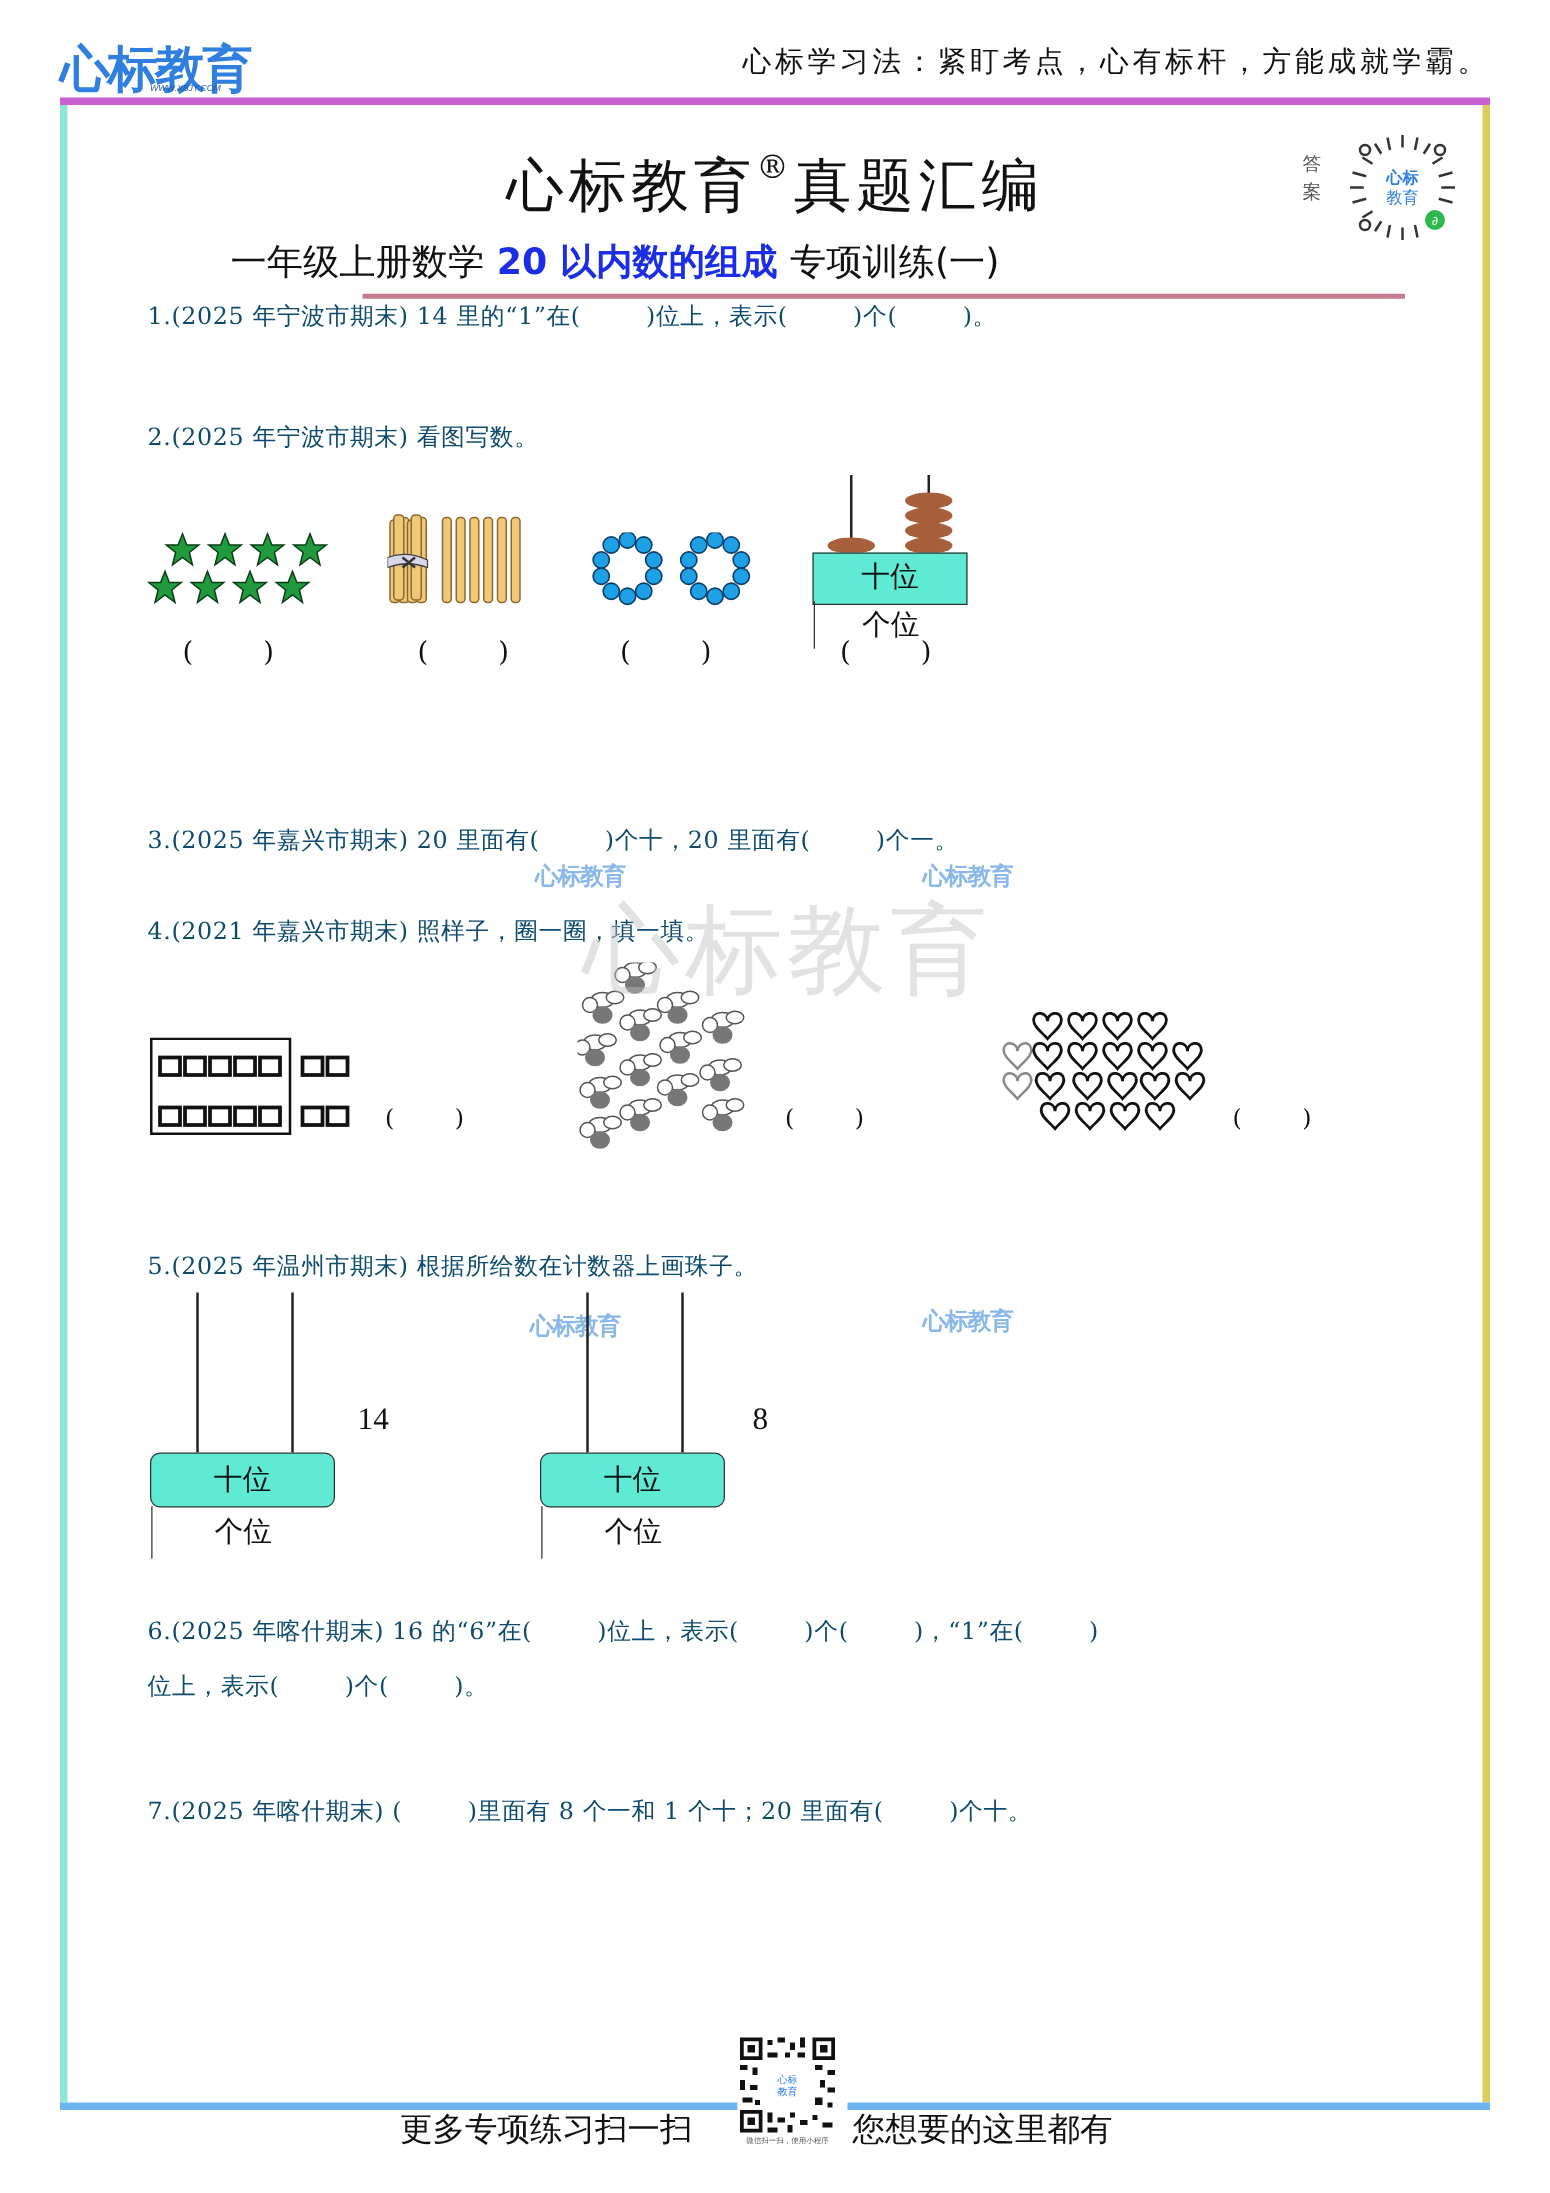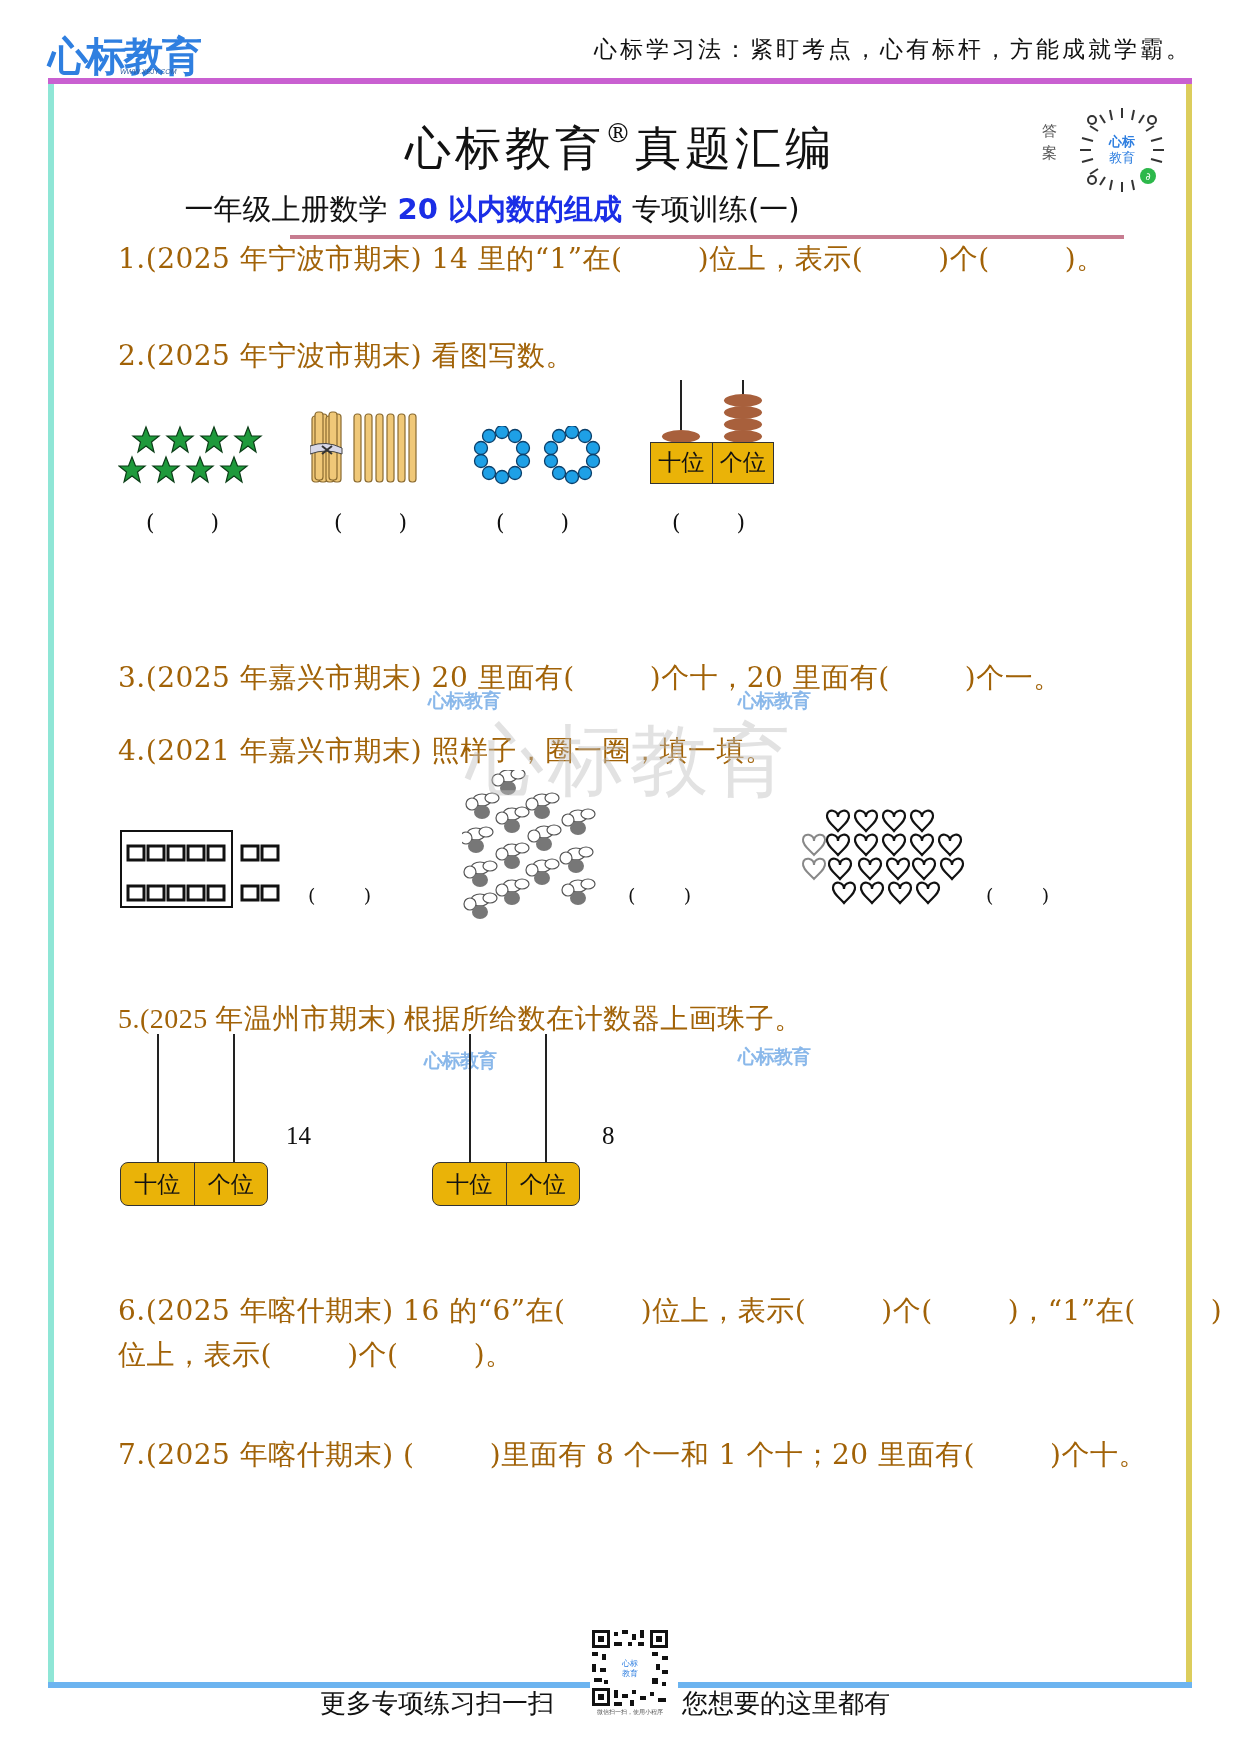--- a/index.html
+++ b/index.html
@@ -22,29 +22,29 @@
   .title { left:0; width:1240px; top:118px; text-align:center; font-size:46px; letter-spacing:4px; color:#111; }
   .title sup { font-size:26px; vertical-align:22px; }
   .subtitle { left:0; width:984px; top:190px; text-align:center; font-family:"DejaVu Sans","Liberation Sans",sans-serif; font-size:29px; color:#111; }
   .subtitle .hl { color:#1b2ee6; font-weight:bold; margin:0 10px; }
   .rule { left:290px; top:235px; width:834px; height:4px; background:#c77c90; }
 
   .answer-label { left:1042px; top:120px; width:16px; font-size:15px; line-height:22px; color:#555; font-family:"DejaVu Sans",sans-serif; }
   .qr-round { left:1078px; top:106px; width:88px; height:88px; }
 
   
-  .q { left:118px; font-size:28px; letter-spacing:0.5px; white-space:pre; color:#a16207; }
+  .q { left:118px; font-size:19px; letter-spacing:0.5px; white-space:pre; color:#0c4a6e; }
   .paren { font-size:22px; white-space:pre; color:#111; }
 
   
   .wm { left:460px; top:718px; width:340px; font-family:"DejaVu Sans","Liberation Sans",sans-serif; font-size:78px; line-height:84px; color:rgba(190,190,190,0.45); letter-spacing:4px; text-align:center; pointer-events:none; }
   .wm-logo { font-family:"DejaVu Sans",sans-serif; font-size:19px; font-weight:bold; color:#8ab8ea; letter-spacing:-1px; }
 
   
-  .abacus-box { border:1.5px solid #333; display:flex; background:#eab308; }
+  .abacus-box { border:1.5px solid #333; display:flex; background:#5eead4;flex-direction:column; }
   .abacus-box .cell { flex:1; text-align:center; font-size:23px; line-height:38px; }
   .abacus-box .cell + .cell { border-left:1.5px solid #333; }
   .rod { width:2px; background:#222; }
   .bead { width:38px; height:13px; border-radius:50%; background:#a8603c; }
 
   
   .footer-left { left:320px; top:1686px; font-family:"DejaVu Sans","Liberation Sans",sans-serif; font-size:26px; color:#111; }
   .footer-right { left:682px; top:1686px; font-family:"DejaVu Sans","Liberation Sans",sans-serif; font-size:26px; color:#111; }
   .footer-qr { left:590px; top:1628px; width:80px; height:80px; }
   .footer-qr-caption { left:590px; top:1708px; width:80px; font-size:6px; color:#555; font-family:"DejaVu Sans",sans-serif; text-align:center; }
@@ -277,21 +277,21 @@
       <use href="#heart" x="124" y="52"></use>
       <use href="#heart" x="152" y="52"></use>
     <use href="#heart" x="44" y="76"></use>
       <use href="#heart" x="72" y="76"></use>
       <use href="#heart" x="100" y="76"></use>
       <use href="#heart" x="128" y="76"></use>
   </svg>
 </div>
 <div class="abs paren" style="left:986px;top:884px;font-size:19px;">(        )</div>
 
-<div class="abs q" style="top:1000px;font-family:Liberation Serif, serif;">5.(2025 年温州市期末) 根据所给数在计数器上画珠子。</div>
+<div class="abs q" style="top:1000px;">5.(2025 年温州市期末) 根据所给数在计数器上画珠子。</div>
 
 <div class="abs" style="left:120px;top:1034px;width:150px;height:172px;">
   <div class="abs rod" style="left:37px;top:0;height:128px;"></div>
   <div class="abs rod" style="left:113px;top:0;height:128px;"></div>
   <div class="abs abacus-box" style="left:0;top:128px;width:148px;height:44px;border-radius:8px;">
     <div class="cell" style="line-height:42px;">十位</div>
     <div class="cell" style="line-height:42px;">个位</div>
   </div>
 </div>
 <div class="abs" style="left:286px;top:1122px;font-family:'Liberation Serif',serif;font-size:25px;">14</div>

